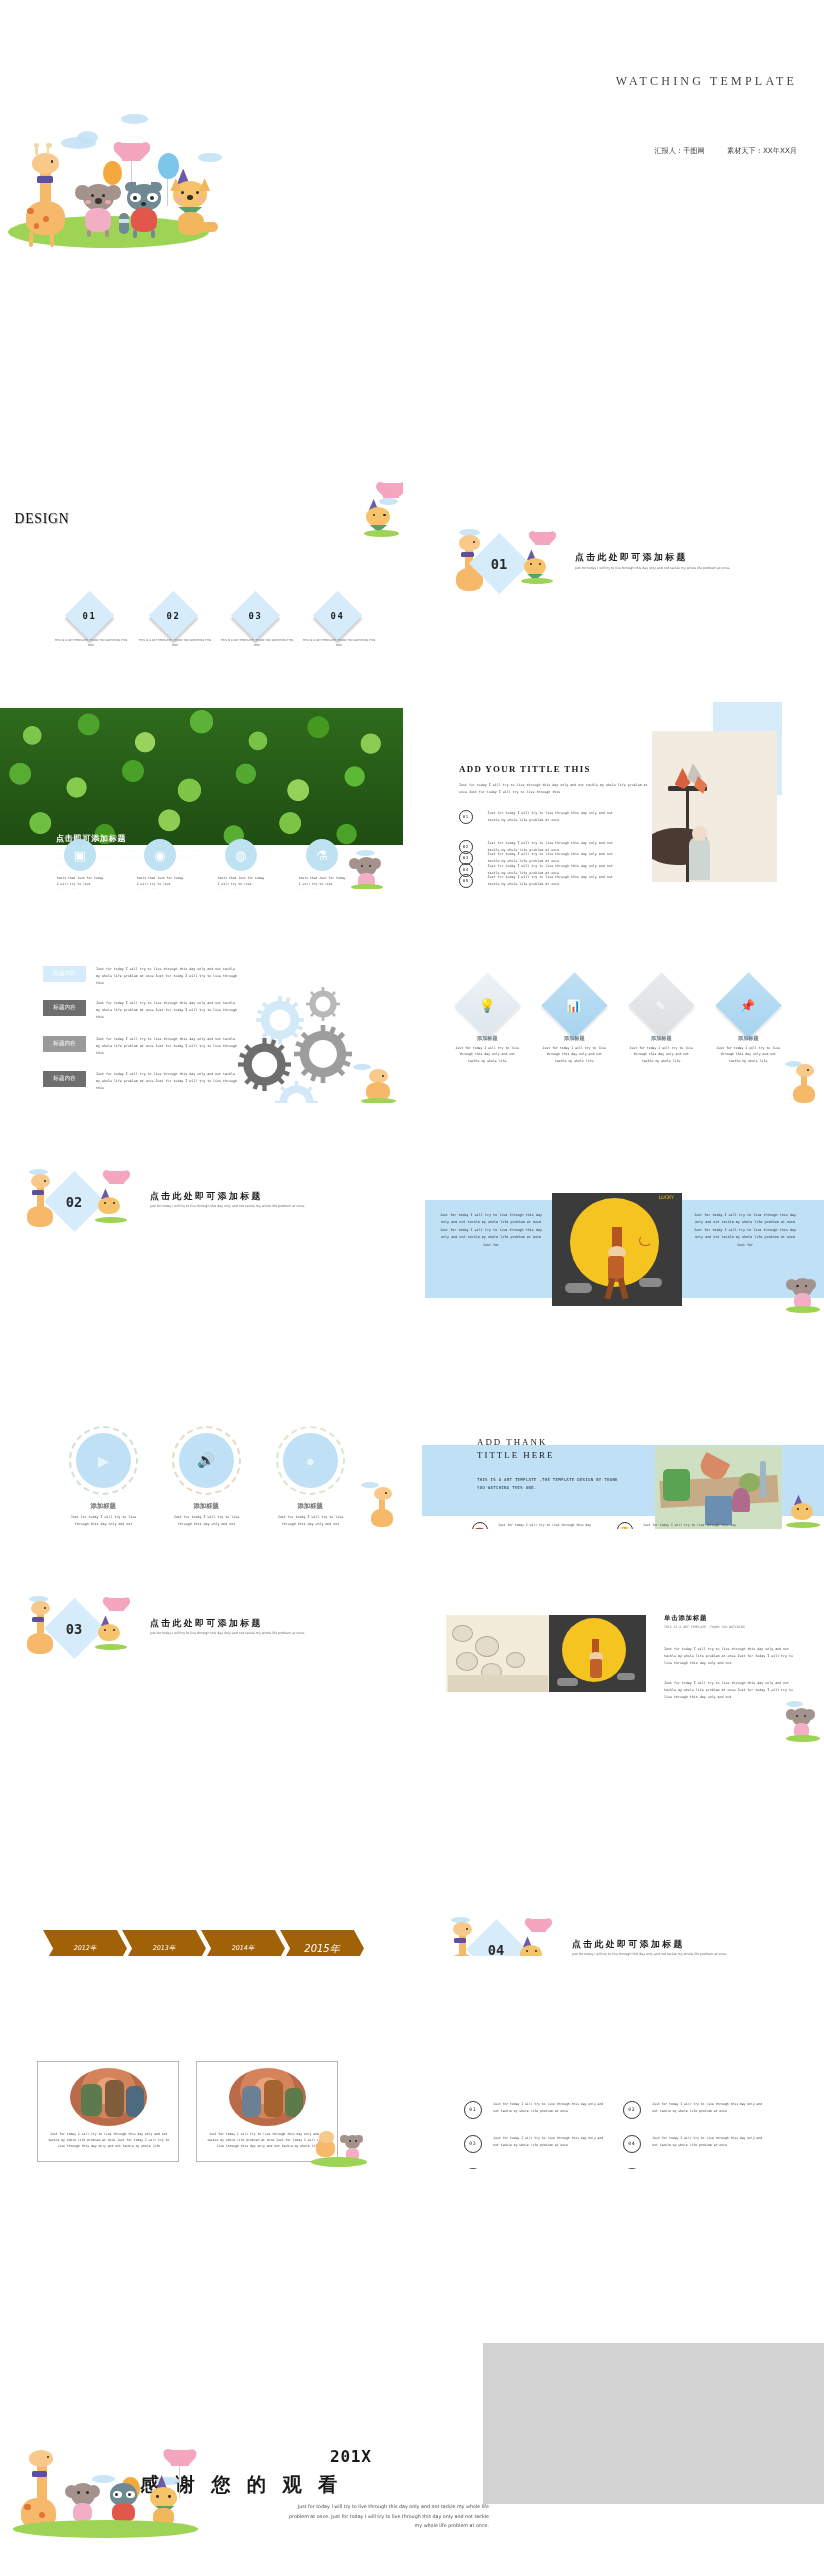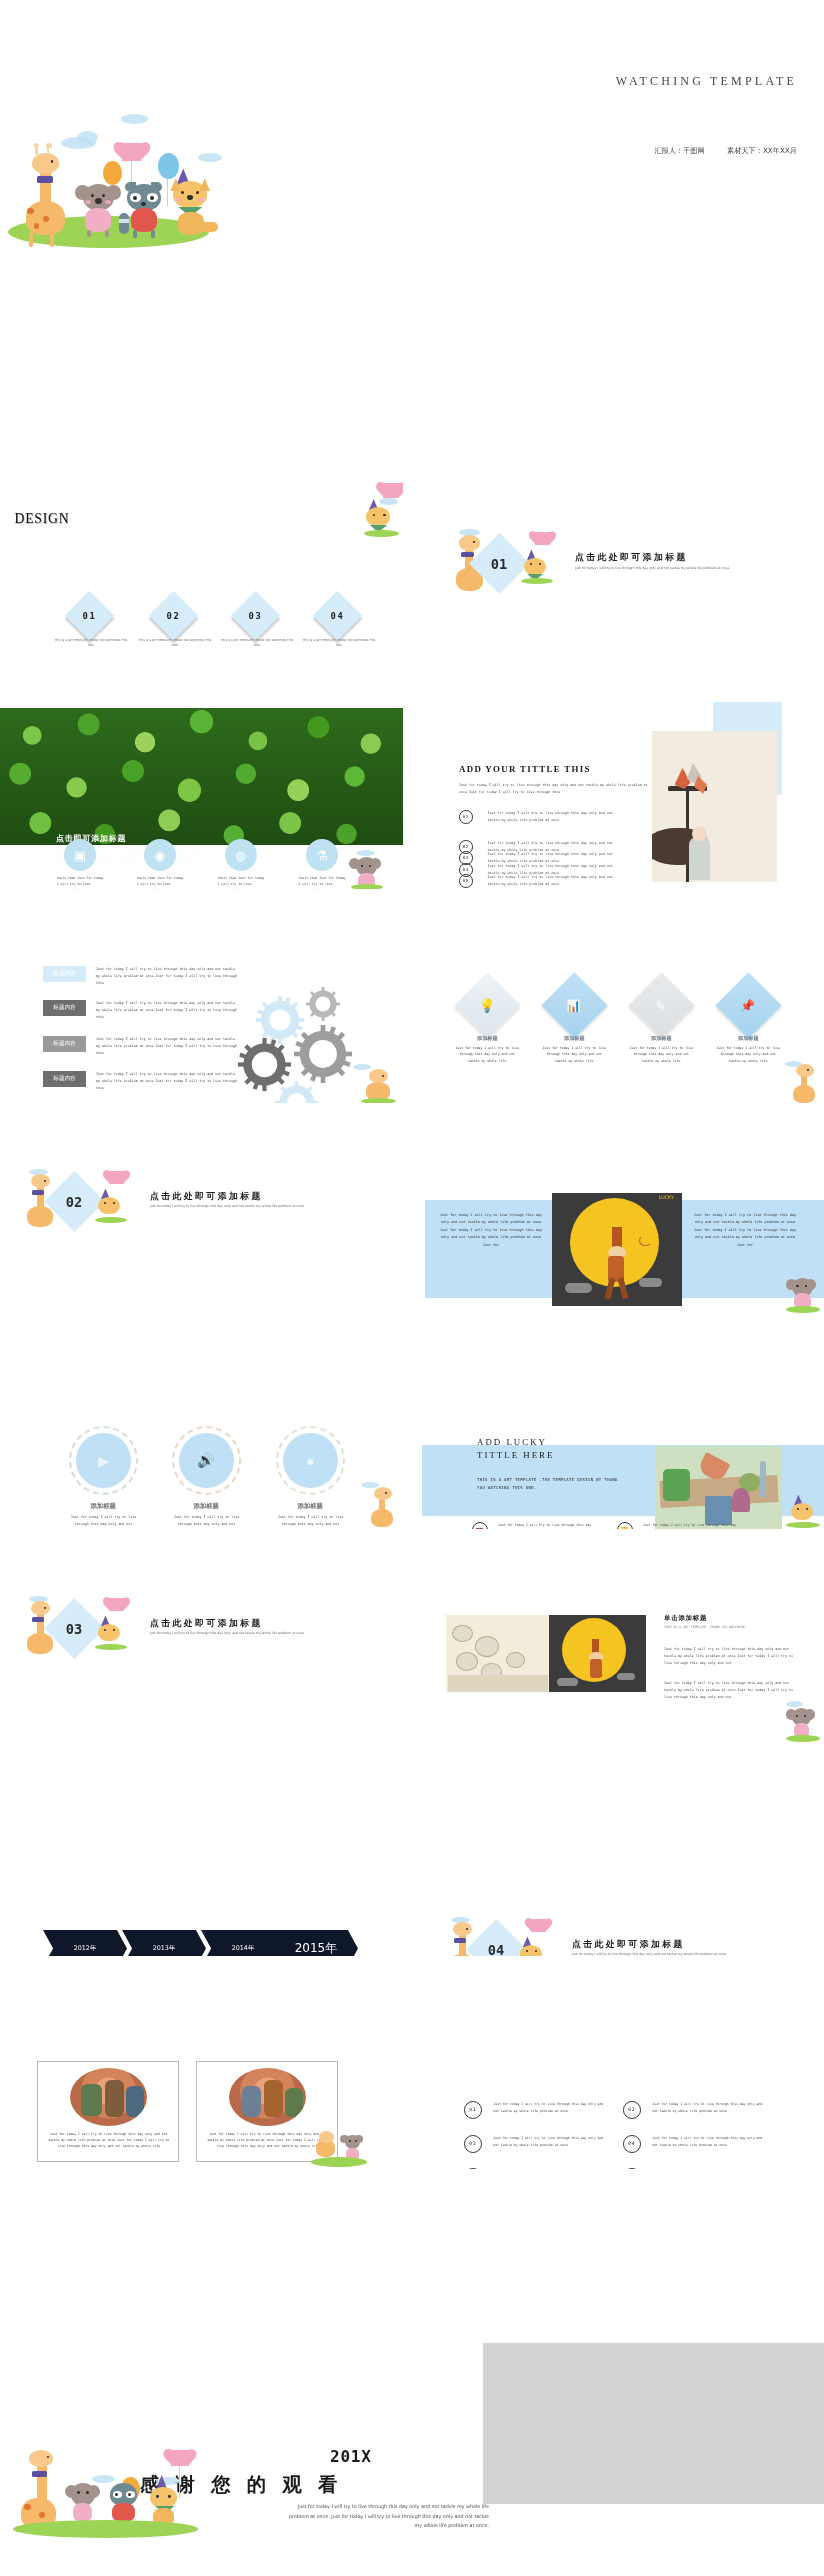--- a/index.html
+++ b/index.html
@@ -50,24 +50,25 @@
     display:flex; align-items:center; justify-content:center;
   }
   .dia > span { transform:rotate(-45deg); display:block; }
 
   
   .circ { position:absolute; border-radius:50%; display:flex; align-items:center; justify-content:center;}
   .dashring{ position:absolute; border-radius:50%; border:2.4px dashed #cfe0d8; }
 
   
   .chev{
-    position:absolute; background:#0f172a; color:#fff;
+    position:absolute; background:#a16207; color:#fff;
     display:flex; align-items:center; justify-content:center;
     clip-path:polygon(0 0, 88% 0, 100% 50%, 88% 100%, 0 100%, 12% 50%);
     font-family:"DejaVu Sans", sans-serif;
+    font-style:italic;
   }
   .numcirc{
     position:absolute; border:1px solid #333; border-radius:50%;
     display:flex;align-items:center;justify-content:center;
     font-family:"DejaVu Sans Mono",monospace; color:#222;
   }
   .gear { position:absolute; }
   .ribbon{ position:absolute; display:flex;align-items:center;justify-content:center;
            font-family:"DejaVu Sans",sans-serif; color:#fff; }
 
@@ -573,21 +574,21 @@
   <div style="position:absolute;left:0px;top:113px;width:403px;height:71px;background:#bfe0f5;"></div>
   <div style="position:absolute;left:233px;top:114px;width:127px;height:90px;background:#cfe0c2;overflow:hidden;">
     <div style="position:absolute;left:4.8px;top:32px;width:118px;height:27px;background:#c7ab86;transform:rotate(-3deg);"></div>
     <div style="position:absolute;left:8px;top:22.5px;width:27px;height:32px;background:#5aa353;border-radius:4.8px;"></div>
     <div style="position:absolute;left:45px;top:11.3px;width:27px;height:21px;background:#d78a63;border-radius:1.6px 1.6px 11.3px 11.3px;transform:rotate(28deg);"></div>
     <div style="position:absolute;left:84px;top:27px;width:21px;height:19.3px;background:#8fae63;border-radius:50%;"></div>
     <div style="position:absolute;left:105px;top:14.5px;width:6.4px;height:37px;background:#9fb6c4;border-radius:2.4px;"></div>
     <div style="position:absolute;left:50px;top:50px;width:27px;height:29px;background:#6b8fb0;border-radius:1.6px;"></div>
     <div style="position:absolute;left:77px;top:42px;width:17.7px;height:24px;background:#b06a8c;border-radius:50% 50% 10% 10%;"></div>
   </div>
-  <div class="serif" style="position:absolute;left:55px;top:105px;font-size:8.9px;letter-spacing:2px;color:#1b1b1b;">ADD LUCKY</div>
+  <div class="serif" style="position:absolute;left:55px;top:105px;font-size:8.9px;letter-spacing:2px;color:#1b1b1b;">ADD THANK</div>
   <div class="serif" style="position:absolute;left:55px;top:118px;font-size:8.9px;letter-spacing:2px;color:#1b1b1b;">TITTLE HERE</div>
   <div style="position:absolute;left:55px;top:144px;width:145px;font-size:4px;line-height:2.1;color:#2a2a2a;
               font-family:'DejaVu Sans Mono',monospace;letter-spacing:0.3px;">THIS IS A ART TEMPLATE ,THE TEMPLATE DESIGN BY THANK YOU WATCHING THIS ONE.</div>
 
   <div style="position:absolute;left:50px;top:190px;">
     <div class="numcirc" style="position:relative;display:inline-flex;width:16px;height:16px;font-size:7.2px;vertical-align:top;">💼</div>
     <div style="display:inline-block;width:97px;margin-left:6.4px;font-size:3.1px;line-height:2;color:#3c3c3c;font-family:'DejaVu Sans Mono',monospace;vertical-align:top;">Just for today I will try to live through this day only and not tackle my whole life problem at once</div>
   </div>
   <div style="position:absolute;left:195px;top:190px;">
     <div class="numcirc" style="position:relative;display:inline-flex;width:16px;height:16px;font-size:7.2px;vertical-align:top;">🏆</div>
@@ -663,21 +664,21 @@
 <div class="slide" style="left:0; top:1759px; width:403px; height:197px;">
   <div class="chev" style="left:43px;top:171px;width:84px;height:37px;font-size:6.4px;">
         <span>2012年</span>
       </div>
   <div class="chev" style="left:122px;top:171px;width:84px;height:37px;font-size:6.4px;">
         <span>2013年</span>
       </div>
   <div class="chev" style="left:201px;top:171px;width:84px;height:37px;font-size:6.4px;">
         <span>2014年</span>
       </div>
-  <div class="chev" style="left:274px;top:171px;width:84px;height:37px;font-size:12px;">
+  <div class="chev" style="left:280px;top:171px;width:84px;height:37px;font-size:10px;">
         <span>2015年</span>
       </div>
 
 </div>
 
 <div class="slide" style="left:422px; top:1759px; width:403px; height:197px;">
   <div style="position:absolute;left:19.3px;top:158px;width:89px;height:56px;">
     <div class="cloud" style="left:9.7px;top:0px;width:19.3px;height:6.4px;"></div>
     <div class="giraffe-neck" style="left:17.7px;top:11.3px;width:7.2px;height:31px;"></div>
     <div class="giraffe-head" style="left:11.3px;top:4.8px;width:19.3px;height:14.5px;"></div>

